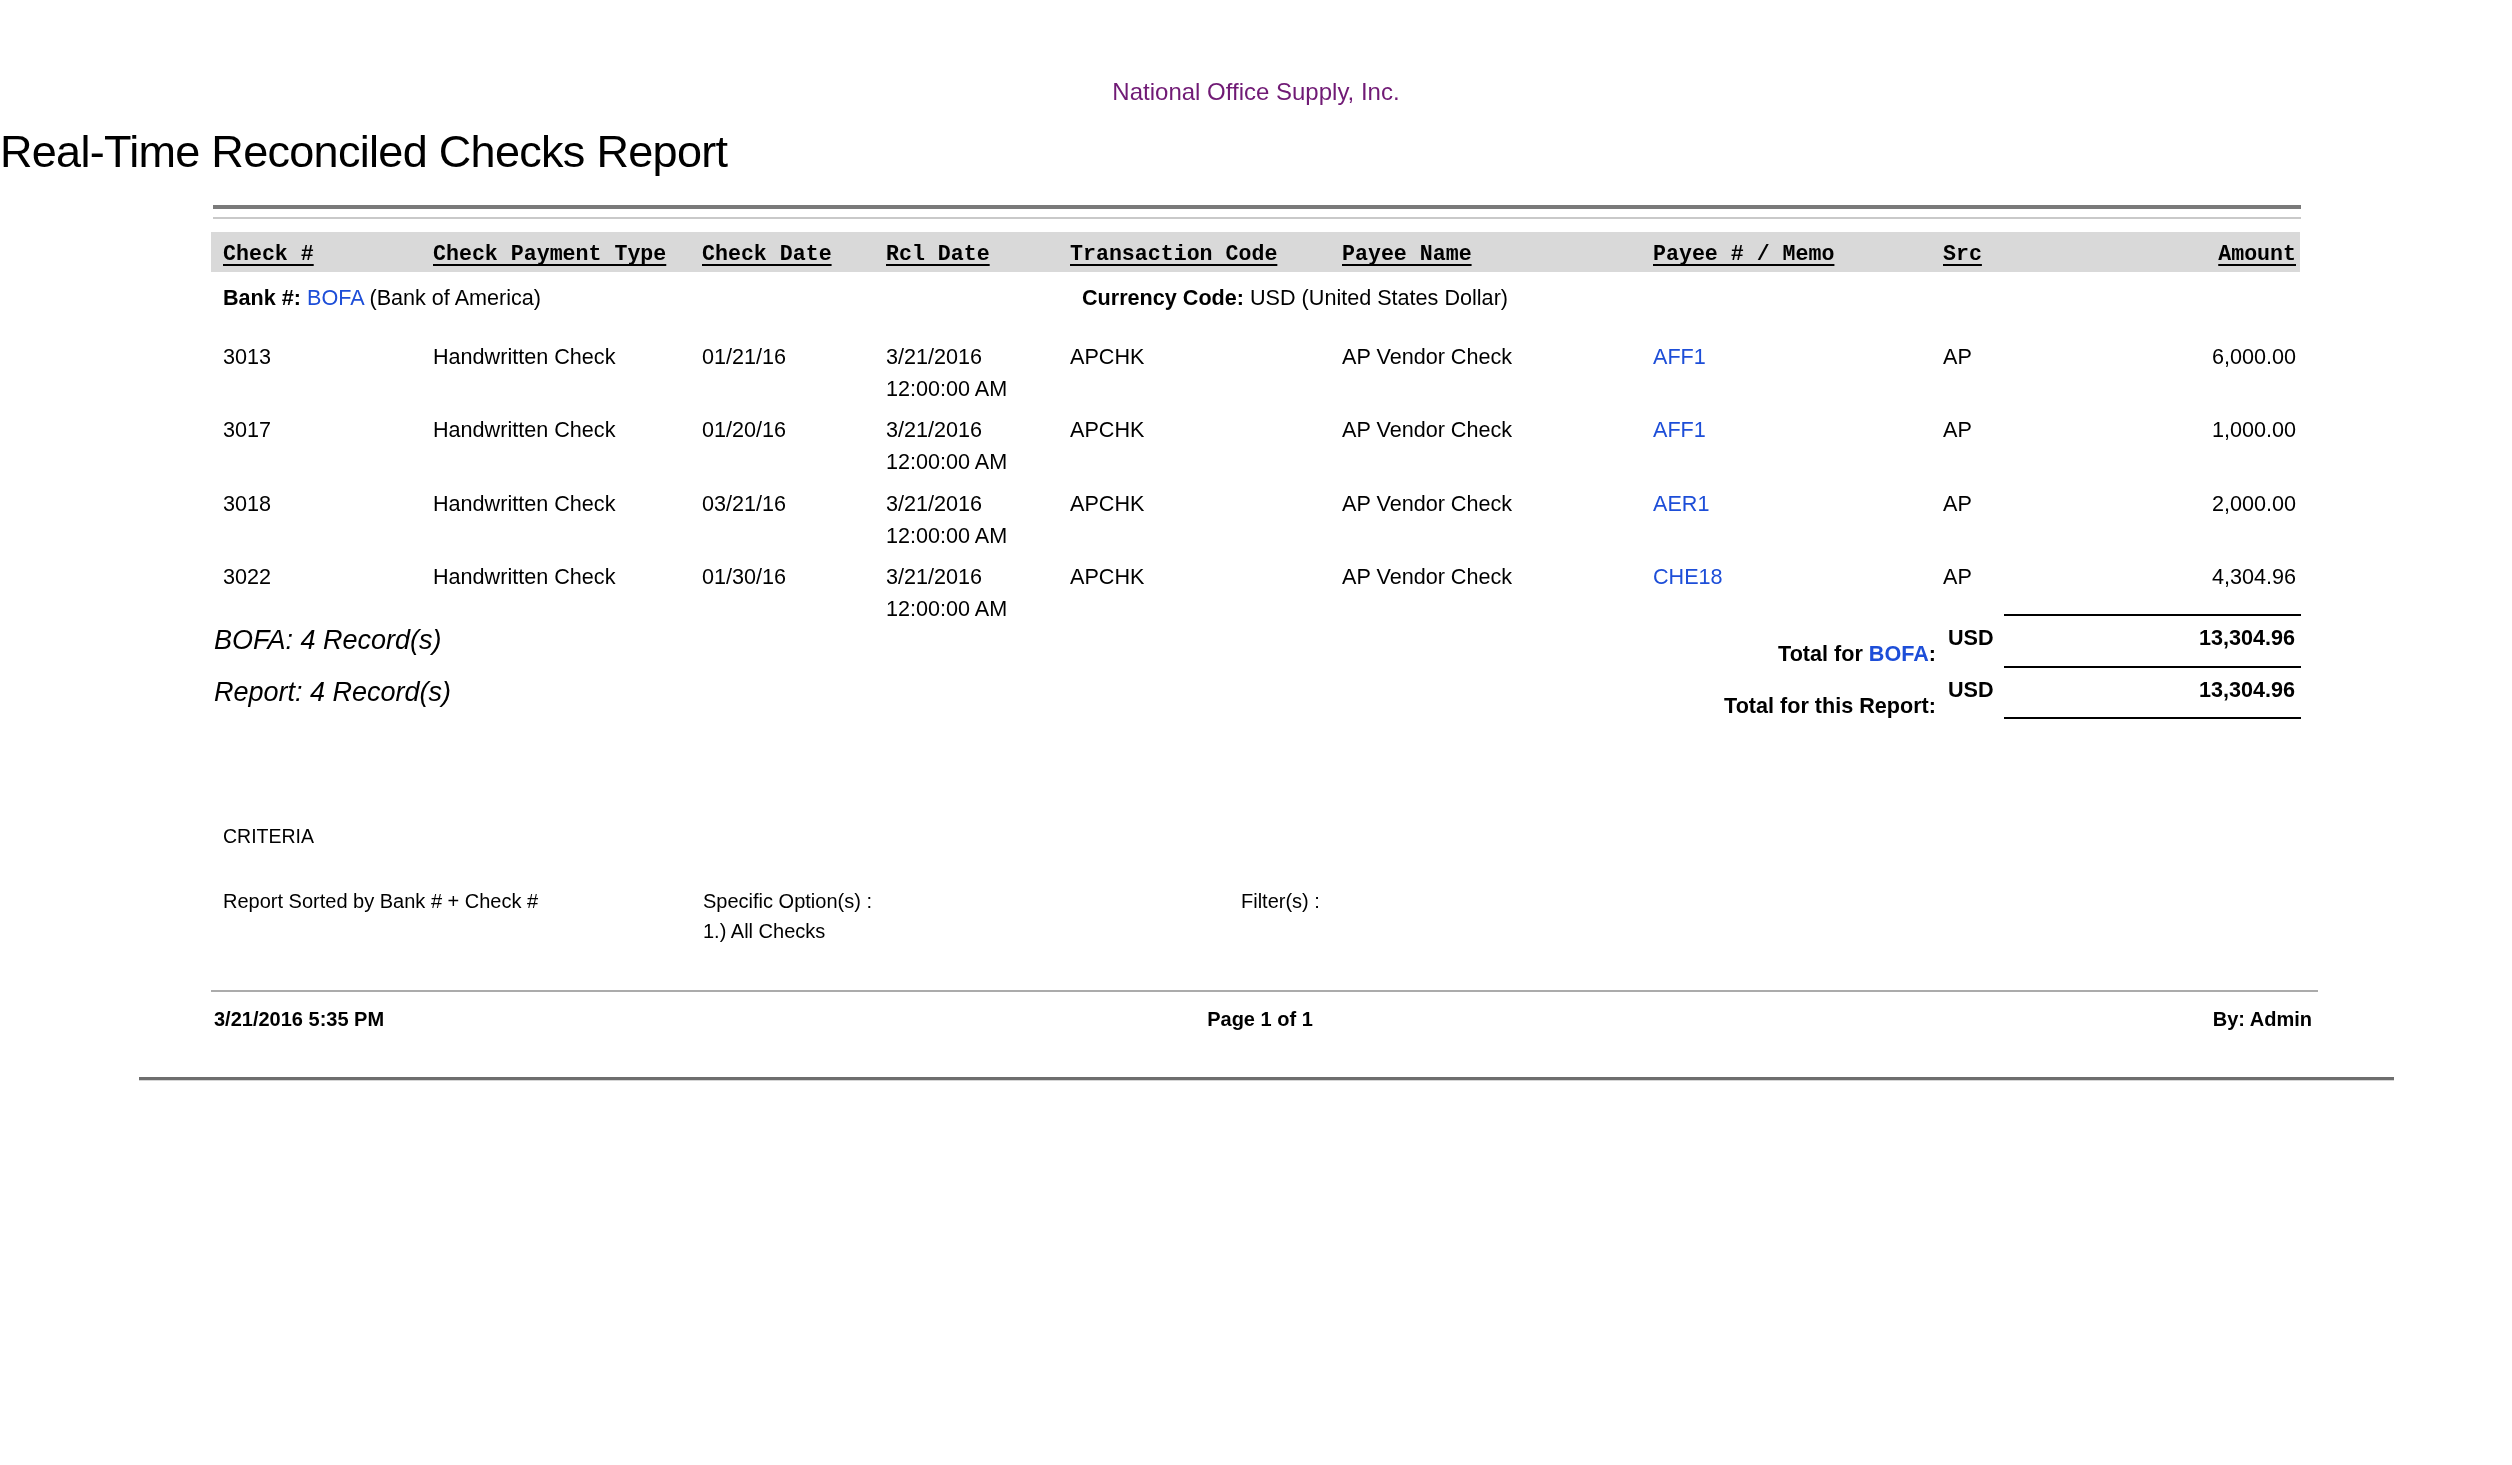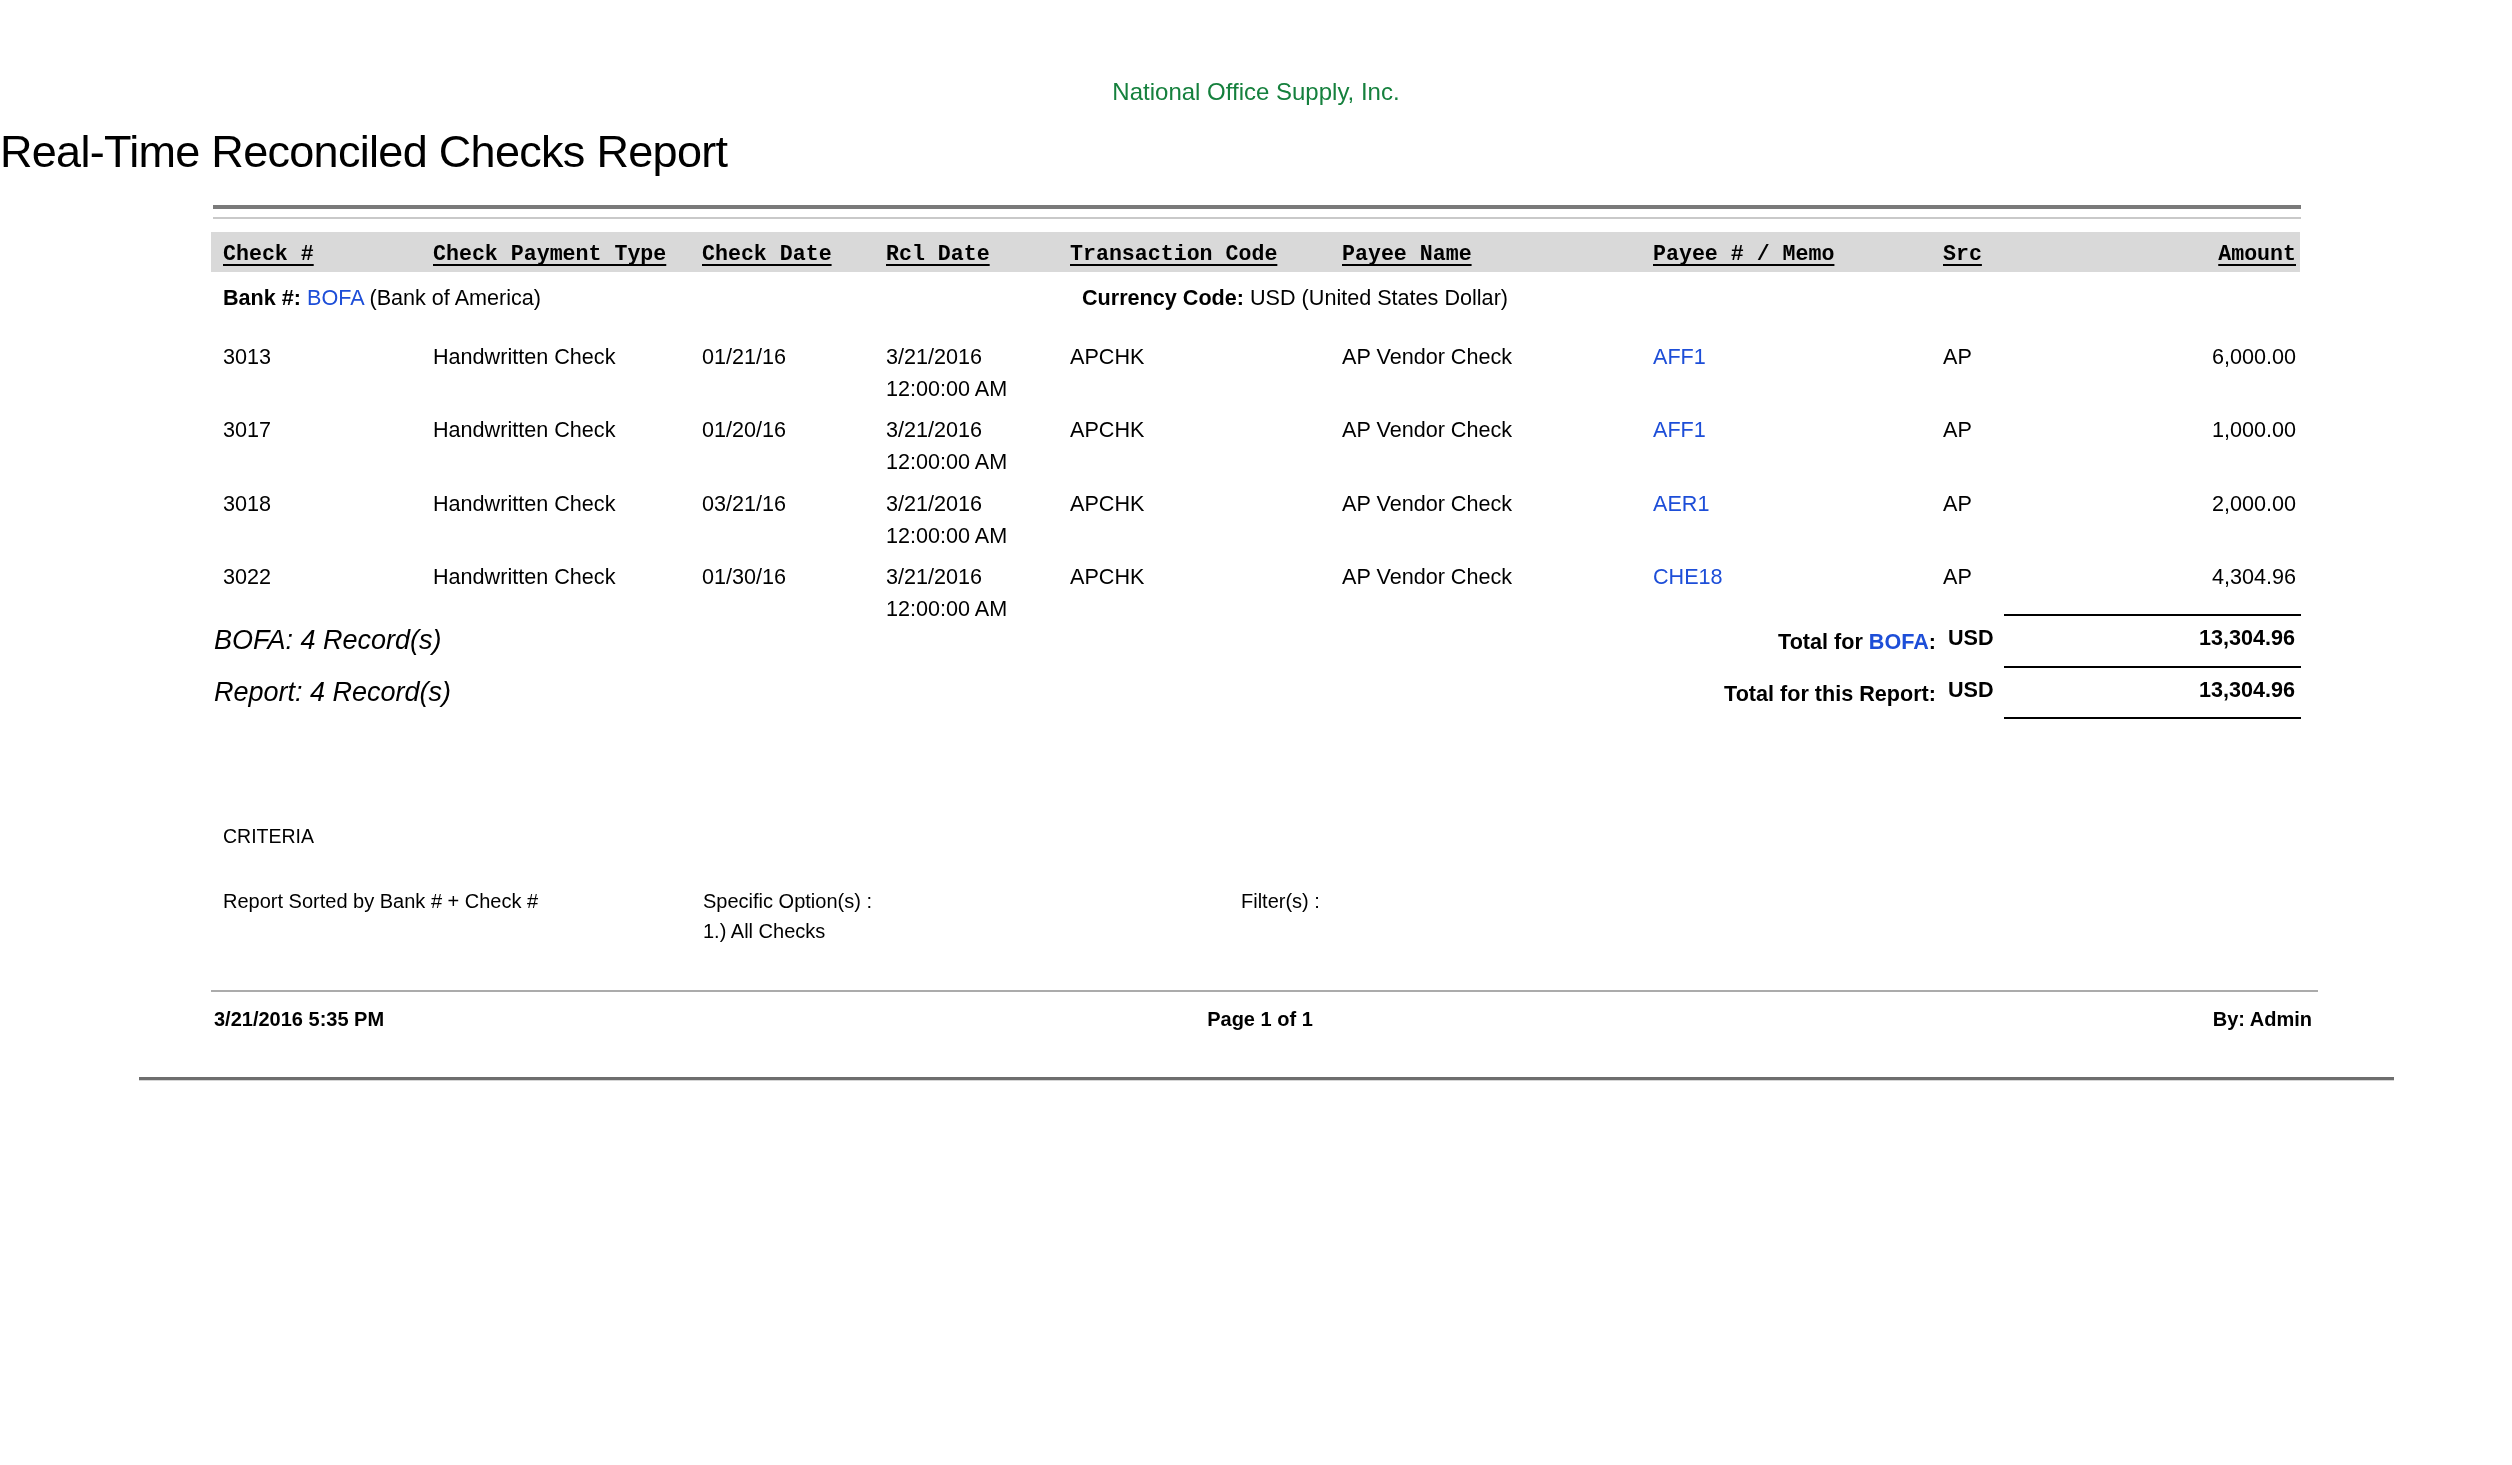--- a/index.html
+++ b/index.html
@@ -9,21 +9,21 @@
     color: #000000;
     width: 2512px;
     height: 1465px;
     position: relative;
     overflow: hidden;
   }
   .page { position: absolute; inset: 0; background: #ffffff; }
 
   .company {
     position: absolute; top: 78px; left: 0; width: 100%;
-    text-align: center; font-size: 24px; color: #15803d;
+    text-align: center; font-size: 24px; color: #701a75;
   }
   .report-title {
     position: absolute; top: 126px; left: 0; width: 100%;
     text-align: left; font-size: 45px; font-weight: 400; letter-spacing: -0.7px;
   }
 
   .rule-dark  { position: absolute; top: 205px; left: 213px; width: 2088px; height: 4.2px; background: #7a7a7a; }
   .rule-light { position: absolute; top: 217px; left: 213px; width: 2088px; height: 2.1px; background: #c9c9c9; }
 
   .header-band {
@@ -50,21 +50,21 @@
 
   .bank-line { position: absolute; top: 285px; left: 223px; width: 2073px; font-size: 21.6px; white-space: nowrap; }
   .bank-line .currency { position: absolute; left: 859px; top: 0; }
   .bold { font-weight: 700; }
 
   .total-rule {
     position: absolute; left: 2004px; width: 297px; height: 2.1px; background: #000;
   }
   .total-row { position: absolute; left: 211px; width: 2089px; height: 32px; font-size: 21.6px; }
   .total-row .records { position: absolute; left: 3px; top: 0; font-style: italic; font-size: 27px; }
-  .total-row .total-label { position: absolute; right: 364px; top: 4px; font-weight: 700; white-space: nowrap; }
+  .total-row .total-label { position: absolute; right: 364px; top: 16px; font-weight: 700; white-space: nowrap; }
   .total-row .total-currency { position: absolute; left: 1737px; top: 0; font-weight: 700; }
   .total-row .total-amount { position: absolute; right: 4.9px; top: 0; font-weight: 700; }
 
   .criteria-heading { position: absolute; top: 825px; left: 223px; font-size: 19.5px; font-weight: 400; }
   .criteria-sorted { position: absolute; top: 890px; left: 223px; font-size: 20px; }
   .criteria-specific-label { position: absolute; top: 890px; left: 703px; font-size: 20px; }
   .criteria-specific-value { position: absolute; top: 920px; left: 703px; font-size: 20px; }
   .criteria-filters-label { position: absolute; top: 890px; left: 1241px; font-size: 20px; }
 
   .footer-rule { position: absolute; top: 990px; left: 211px; width: 2107px; height: 2.1px; background: #ababab; }

